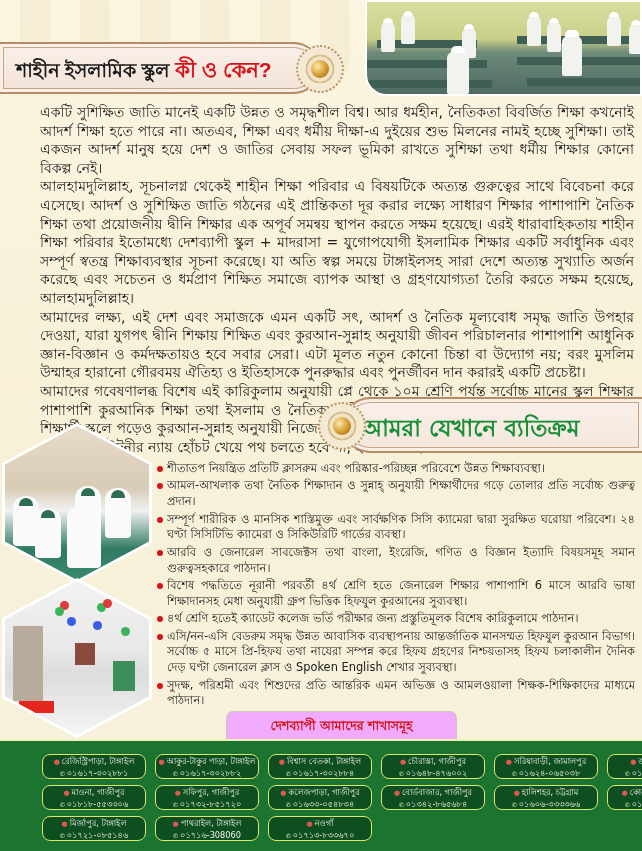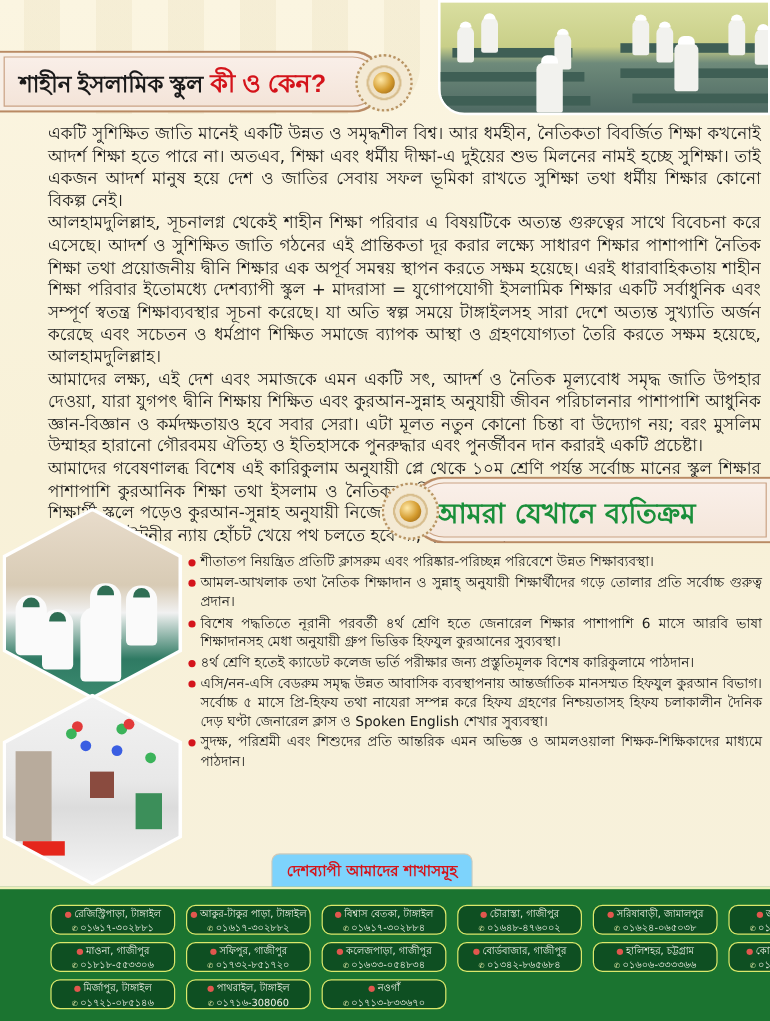--- a/index.html
+++ b/index.html
@@ -92,22 +92,22 @@
   .features li {
     list-style: none; position: relative; padding-left: 10px; text-align: justify;
     margin-bottom: 1.6px;
   }
   .features .dot {
     position: absolute; left: 0; top: 5px; width: 6px; height: 6px; border-radius: 50%;
     background: #d4141b;
   }
   
   .branches-title-box {
-    position: absolute; left: 226px; top: 711px; width: 168px; height: 28px;
-    background: #7dd3fc; border: 1.5px solid #d4c8b4; border-bottom: none;
+    position: absolute; left: 226px; top: 711px; width: 231px; height: 28px;
+    background: #f0abfc; border: 1.5px solid #d4c8b4; border-bottom: none;
     border-radius: 7px 7px 0 0; text-align: center;
   }
   .branches-title-box span {
     font-weight: bold; font-size: 12.5px; color: #d4141b; line-height: 27px;
   }
   .branches {
     position: absolute; left: 0; top: 739px; width: 642px; height: 112px;
     background: #1b7430;
     border-top: 2px solid #edf0b8;
   }
@@ -209,20 +209,22 @@
     <div class="balloon" style="left:92px;top:22px;background:#3bb35a;"></div>
     <div class="balloon" style="left:98px;top:18px;background:#e23a3a;"></div>
     <div class="balloon" style="left:88px;top:40px;background:#3a5ee2;"></div>
     <div class="balloon" style="left:116px;top:46px;background:#3bb35a;"></div>
   </div>
 </div>
 
 <ul class="features">
   <li><span class="dot"></span><span>শীতাতপ নিয়ন্ত্রিত প্রতিটি ক্লাসরুম এবং পরিষ্কার-পরিচ্ছন্ন পরিবেশে উন্নত শিক্ষাব্যবস্থা।</span></li>
   <li><span class="dot"></span><span>আমল-আখলাক তথা নৈতিক শিক্ষাদান ও সুন্নাহ্ অনুযায়ী শিক্ষার্থীদের গড়ে তোলার প্রতি সর্বোচ্চ গুরুত্ব প্রদান।</span></li>
+  <li><span class="dot"></span><span>সম্পূর্ণ শারীরিক ও মানসিক শাস্তিমুক্ত এবং সার্বক্ষণিক সিসি ক্যামেরা দ্বারা সুরক্ষিত ঘরোয়া পরিবেশ। ২৪ ঘণ্টা সিসিটিভি ক্যামেরা ও সিকিউরিটি গার্ডের ব্যবস্থা।</span></li>
+  <li><span class="dot"></span><span>আরবি ও জেনারেল সাবজেক্টস তথা বাংলা, ইংরেজি, গণিত ও বিজ্ঞান ইত্যাদি বিষয়সমূহ সমান গুরুত্বসহকারে পাঠদান।</span></li>
   <li><span class="dot"></span><span>বিশেষ পদ্ধতিতে নূরানী পরবর্তী ৪র্থ শ্রেণি হতে জেনারেল শিক্ষার পাশাপাশি 6 মাসে আরবি ভাষা শিক্ষাদানসহ মেধা অনুযায়ী গ্রুপ ভিত্তিক হিফযুল কুরআনের সুব্যবস্থা।</span></li>
   <li><span class="dot"></span><span>৪র্থ শ্রেণি হতেই ক্যাডেট কলেজ ভর্তি পরীক্ষার জন্য প্রস্তুতিমূলক বিশেষ কারিকুলামে পাঠদান।</span></li>
   <li><span class="dot"></span><span>এসি/নন-এসি বেডরুম সমৃদ্ধ উন্নত আবাসিক ব্যবস্থাপনায় আন্তর্জাতিক মানসম্মত হিফযুল কুরআন বিভাগ। সর্বোচ্চ ৫ মাসে প্রি-হিফয তথা নাযেরা সম্পন্ন করে হিফয গ্রহণের নিশ্চয়তাসহ হিফয চলাকালীন দৈনিক দেড় ঘণ্টা জেনারেল ক্লাস ও Spoken English শেখার সুব্যবস্থা।</span></li>
   <li><span class="dot"></span><span>সুদক্ষ, পরিশ্রমী এবং শিশুদের প্রতি আন্তরিক এমন অভিজ্ঞ ও আমলওয়ালা শিক্ষক-শিক্ষিকাদের মাধ্যমে পাঠদান।</span></li>
 </ul>
 
 <div class="branches-title-box">
   <span>দেশব্যাপী আমাদের শাখাসমূহ</span>
 </div>
 <div class="branches">

